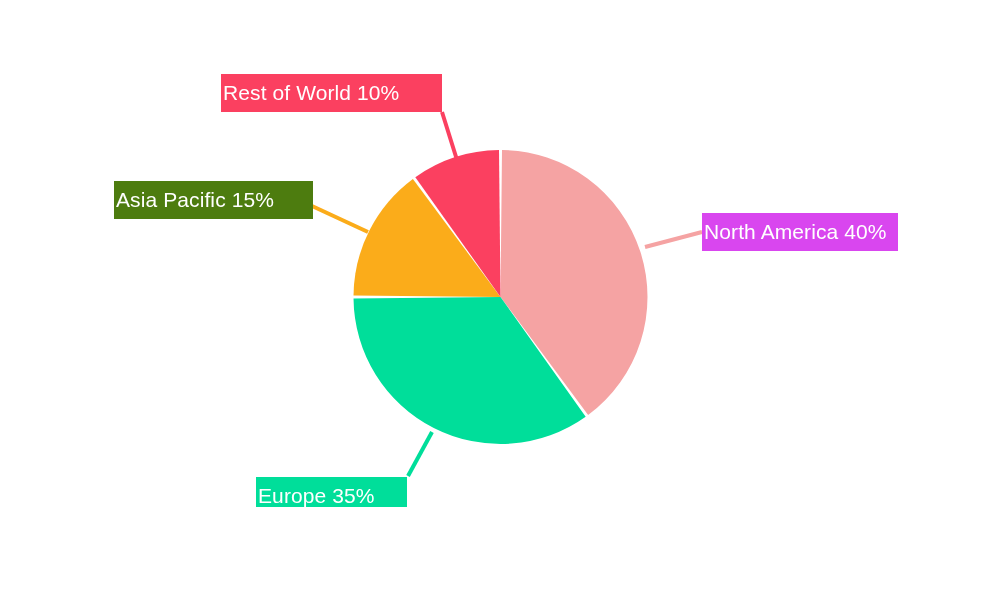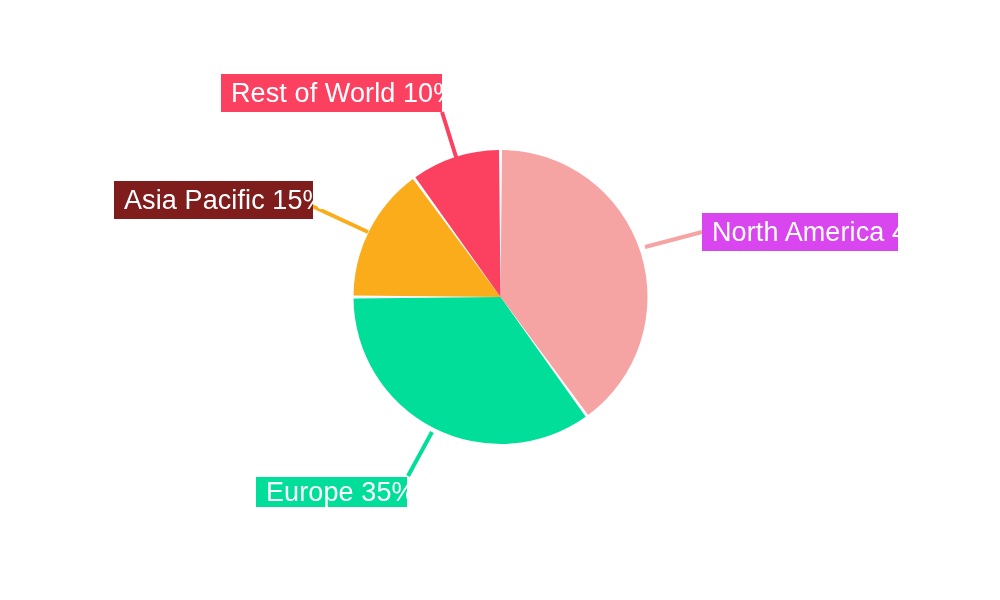--- a/index.html
+++ b/index.html
@@ -23,27 +23,26 @@
     position: absolute;
     left: 0;
     top: 0;
     width: 1000px;
     height: 600px;
     display: block;
   }
   .pie-label {
     position: absolute;
     display: flex;
-    align-items: center;
     box-sizing: border-box;
-    padding: 0 10px;
+    padding: 0 2px;
     height: 38px;
     color: #ffffff;
     font-family: "Liberation Sans", sans-serif;
-    font-size: 27px;
+    font-size: 21px;
     line-height: 38px;
     white-space: nowrap;
     letter-spacing: 0.1px;
   }
   .pie-label span {
     display: block;
   }
 </style>
 </head>
 <body>
@@ -64,20 +63,20 @@
         <path d="M 500.50 297.00 L 415.31 177.20 A 147 147 0 0 1 499.00 150.01 Z" fill="#FB4060"></path>
       </g>
   </svg>
 
   <div class="pie-label" id="label-0" style="left: 702px; top: 213px; width: 196px; height: 38px; background: #d946ef;">
     <span>North America 40%</span>
   </div>
   <div class="pie-label" id="label-1" style="left: 256px; top: 477px; width: 151px; height: 30px; background: rgb(0, 222, 154);">
     <span>Europe 35%</span>
   </div>
-  <div class="pie-label" id="label-2" style="left: 114px; top: 181px; width: 199px; height: 38px; background: #7f1d1d;">
+  <div class="pie-label" id="label-2" style="left: 114px; top: 181px; width: 199px; height: 38px; background: #4d7c0f;">
     <span>Asia Pacific 15%</span>
   </div>
   <div class="pie-label" id="label-3" style="left: 221px; top: 74px; width: 221px; height: 38px; background: rgb(251, 64, 96);">
     <span>Rest of World 10%</span>
   </div>
 
 </div>
 
 </body></html>

